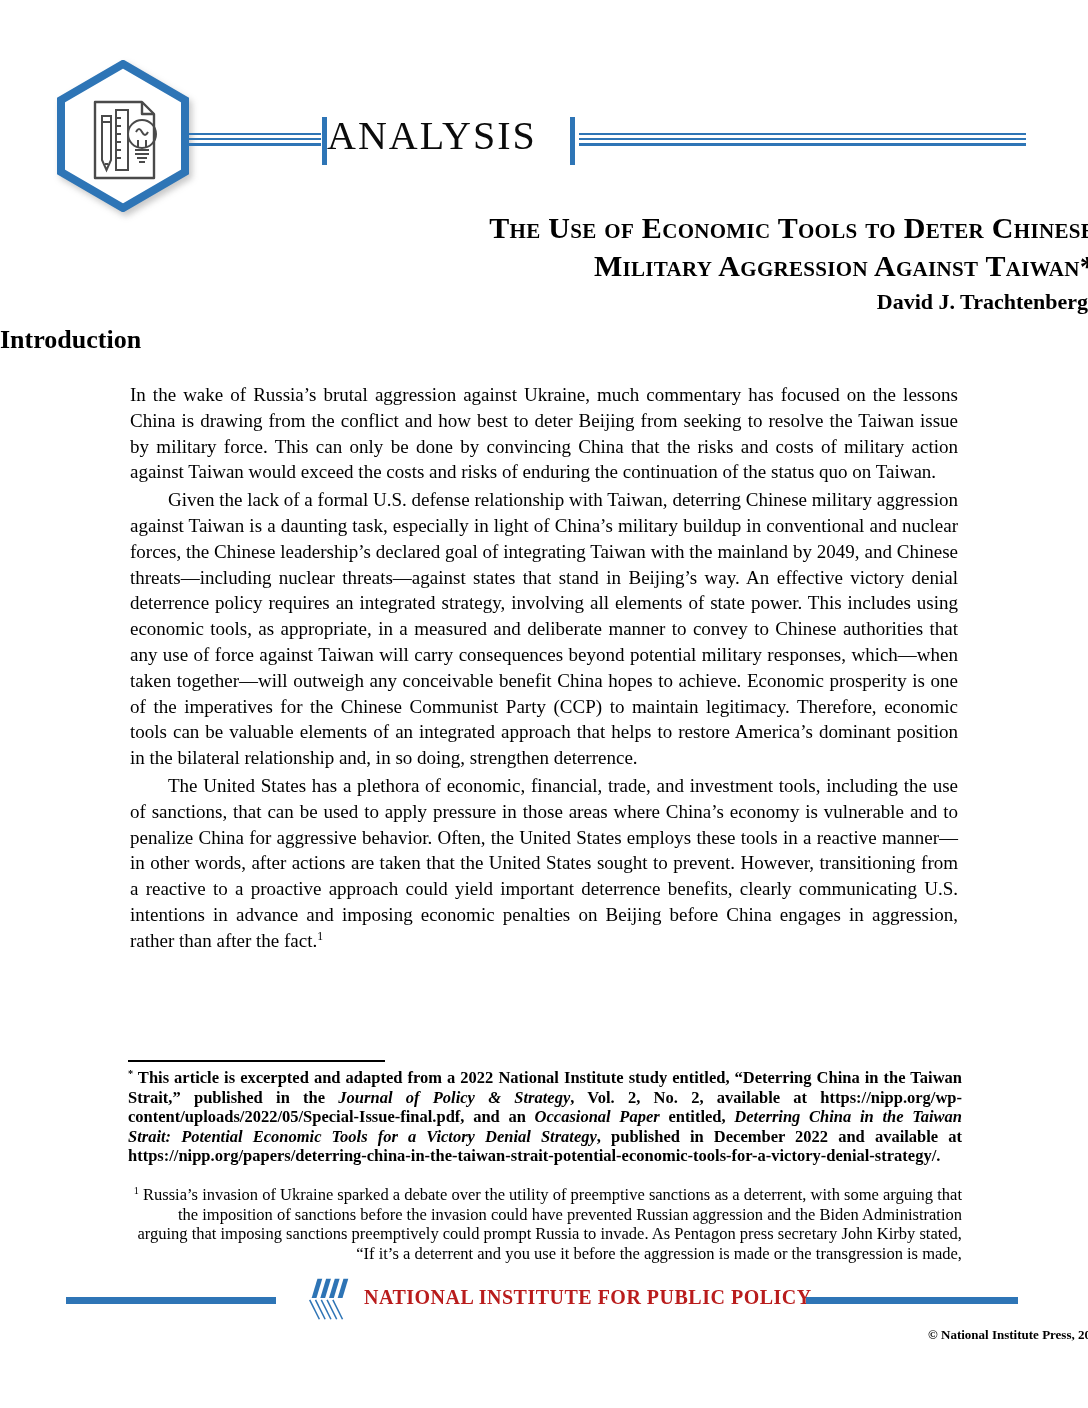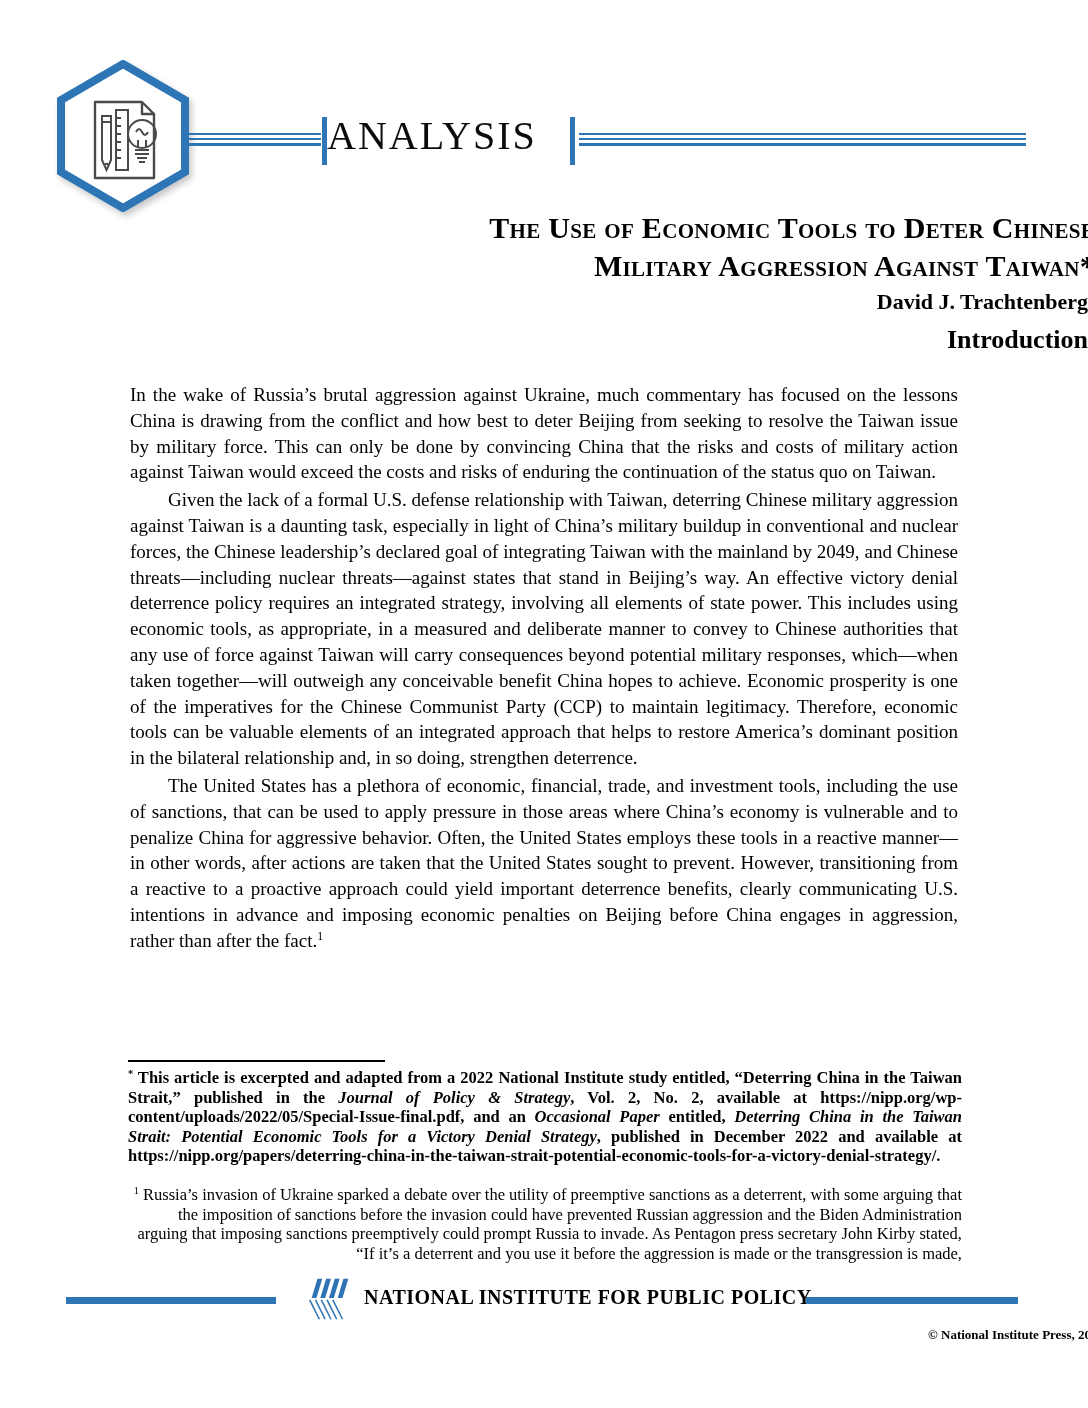--- a/index.html
+++ b/index.html
@@ -45,21 +45,21 @@
     font-size:30px; line-height:38px; font-weight:bold;
     font-variant:small-caps; letter-spacing:0.3px;
   }
   .title .tl { display:block; }
   .author {
     position:absolute; left:0; top:289px; width:100%;
     text-align:right; font-size:22px; font-weight:bold;
   }
   .section-heading {
     position:absolute; left:0; top:325px; width:100%; margin:0;
-    text-align:right; font-size:26px; font-weight:bold;
+    text-align:left; font-size:26px; font-weight:bold;
   }
 
   
   .body-text {
     position:absolute; left:128px; top:380px; width:832px;
     font-size:19px; line-height:25.8px;
     text-align:justify; text-justify:inter-word;
   }
   .body-text p { margin:2px; }
   .body-text p.indent { text-indent:38px; }
@@ -78,21 +78,21 @@
   .fn1 { top:1068px; text-align:justify;font-weight:bold; }
   .fn2 { top:1185px; text-align:right; }
 
   
   .bar-left  { position:absolute; left:66px;  top:1297px; width:210px; height:7px; background:#2E75B6; }
   .bar-right { position:absolute; left:806px; top:1297px; width:212px; height:7px; background:#2E75B6; }
   .footer-logo { position:absolute; left:302px; top:1276px; width:54px; height:46px; }
   .org-name {
     position:absolute; left:364px; top:1286px;
     font-size:20px; font-weight:bold; letter-spacing:0.5px;
-    color:#000000; white-space:nowrap;
+    color:#b91c1c; white-space:nowrap;
   }
   .copyright {
     position:absolute; left:16px; top:1327px; width:100%;
     text-align:right; font-size:13px; font-weight:bold;
   }
 </style>
 </head>
 <body>
 
 <div class="page">

